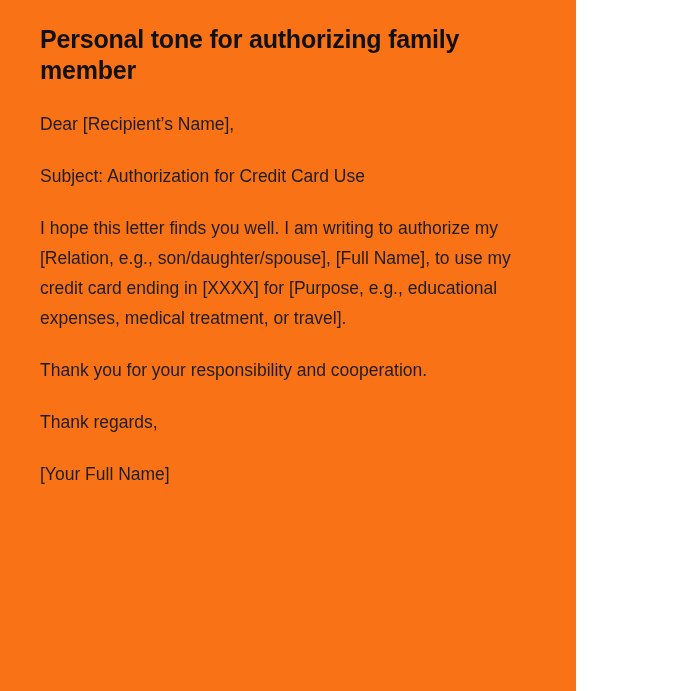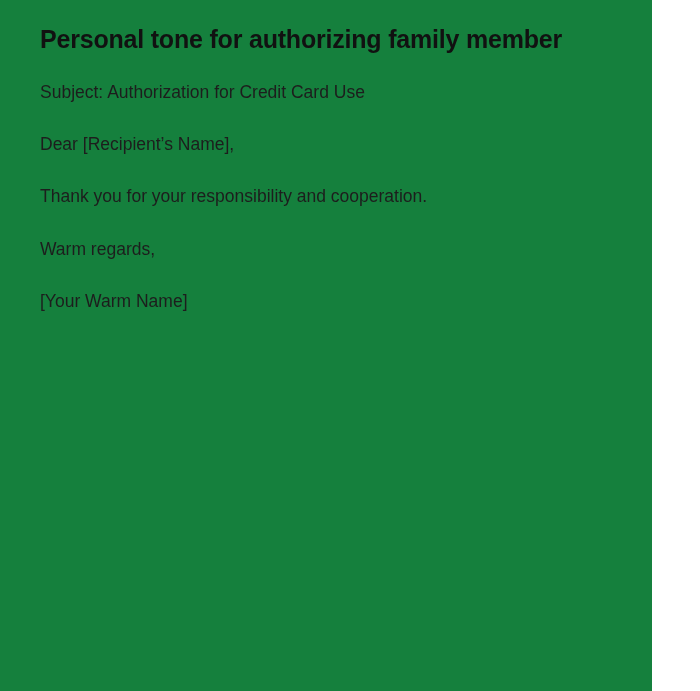--- a/index.html
+++ b/index.html
@@ -9,24 +9,24 @@
   }
   body {
     width: 700px;
     height: 691px;
     font-family: "Liberation Sans", sans-serif;
     color: #1a1a1a;
     overflow: hidden;
   }
   .page {
     box-sizing: border-box;
-    width: 652px;
+    width: 576px;
     height: 691px;
     padding: 24px 28px 0 40px;
-    background: #15803d;
+    background: #f97316;
   }
   .doc-title {
     font-size: 25px;
     font-weight: bold;
     line-height: 1.25;
     letter-spacing: -0.2px;
     margin: 0 0 22px 0;
     color: #111111;
   }
   .para {
@@ -38,18 +38,19 @@
   }
   .para:last-child {
     margin-bottom: 0;
   }
 </style>
 </head>
 <body>
 
 <div class="page">
   <h1 class="doc-title">Personal tone for authorizing family member</h1>
+  <p class="para">Dear [Recipient’s Name],</p>
   <p class="para">Subject: Authorization for Credit Card Use</p>
-  <p class="para">Dear [Recipient’s Name],</p>
+  <p class="para">I hope this letter finds you well. I am writing to authorize my [Relation, e.g., son/daughter/spouse], [Full Name], to use my credit card ending in [XXXX] for [Purpose, e.g., educational expenses, medical treatment, or travel].</p>
   <p class="para">Thank you for your responsibility and cooperation.</p>
-  <p class="para">Warm regards,</p>
-  <p class="para">[Your Warm Name]</p>
+  <p class="para">Thank regards,</p>
+  <p class="para">[Your Full Name]</p>
 </div>
 
 </body></html>

